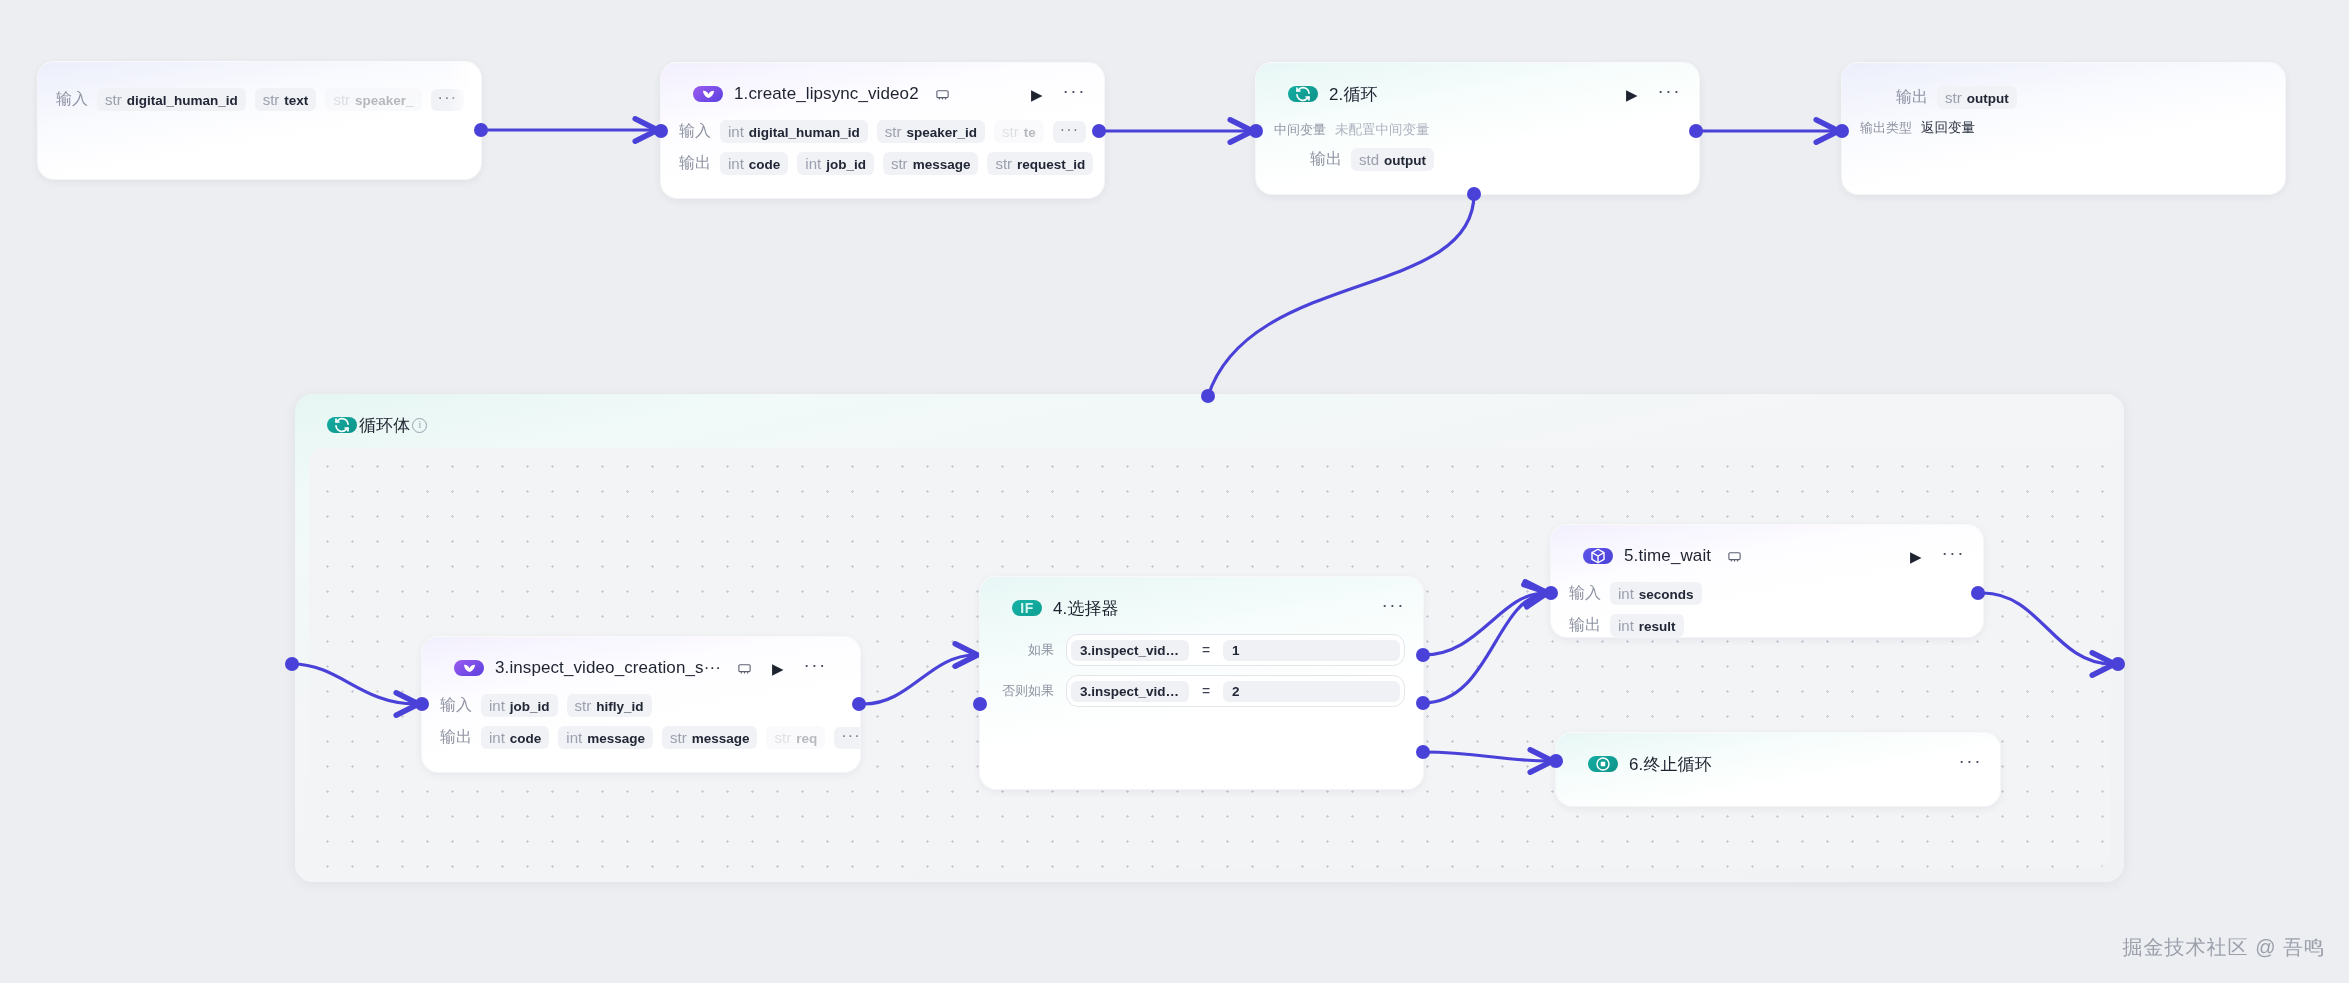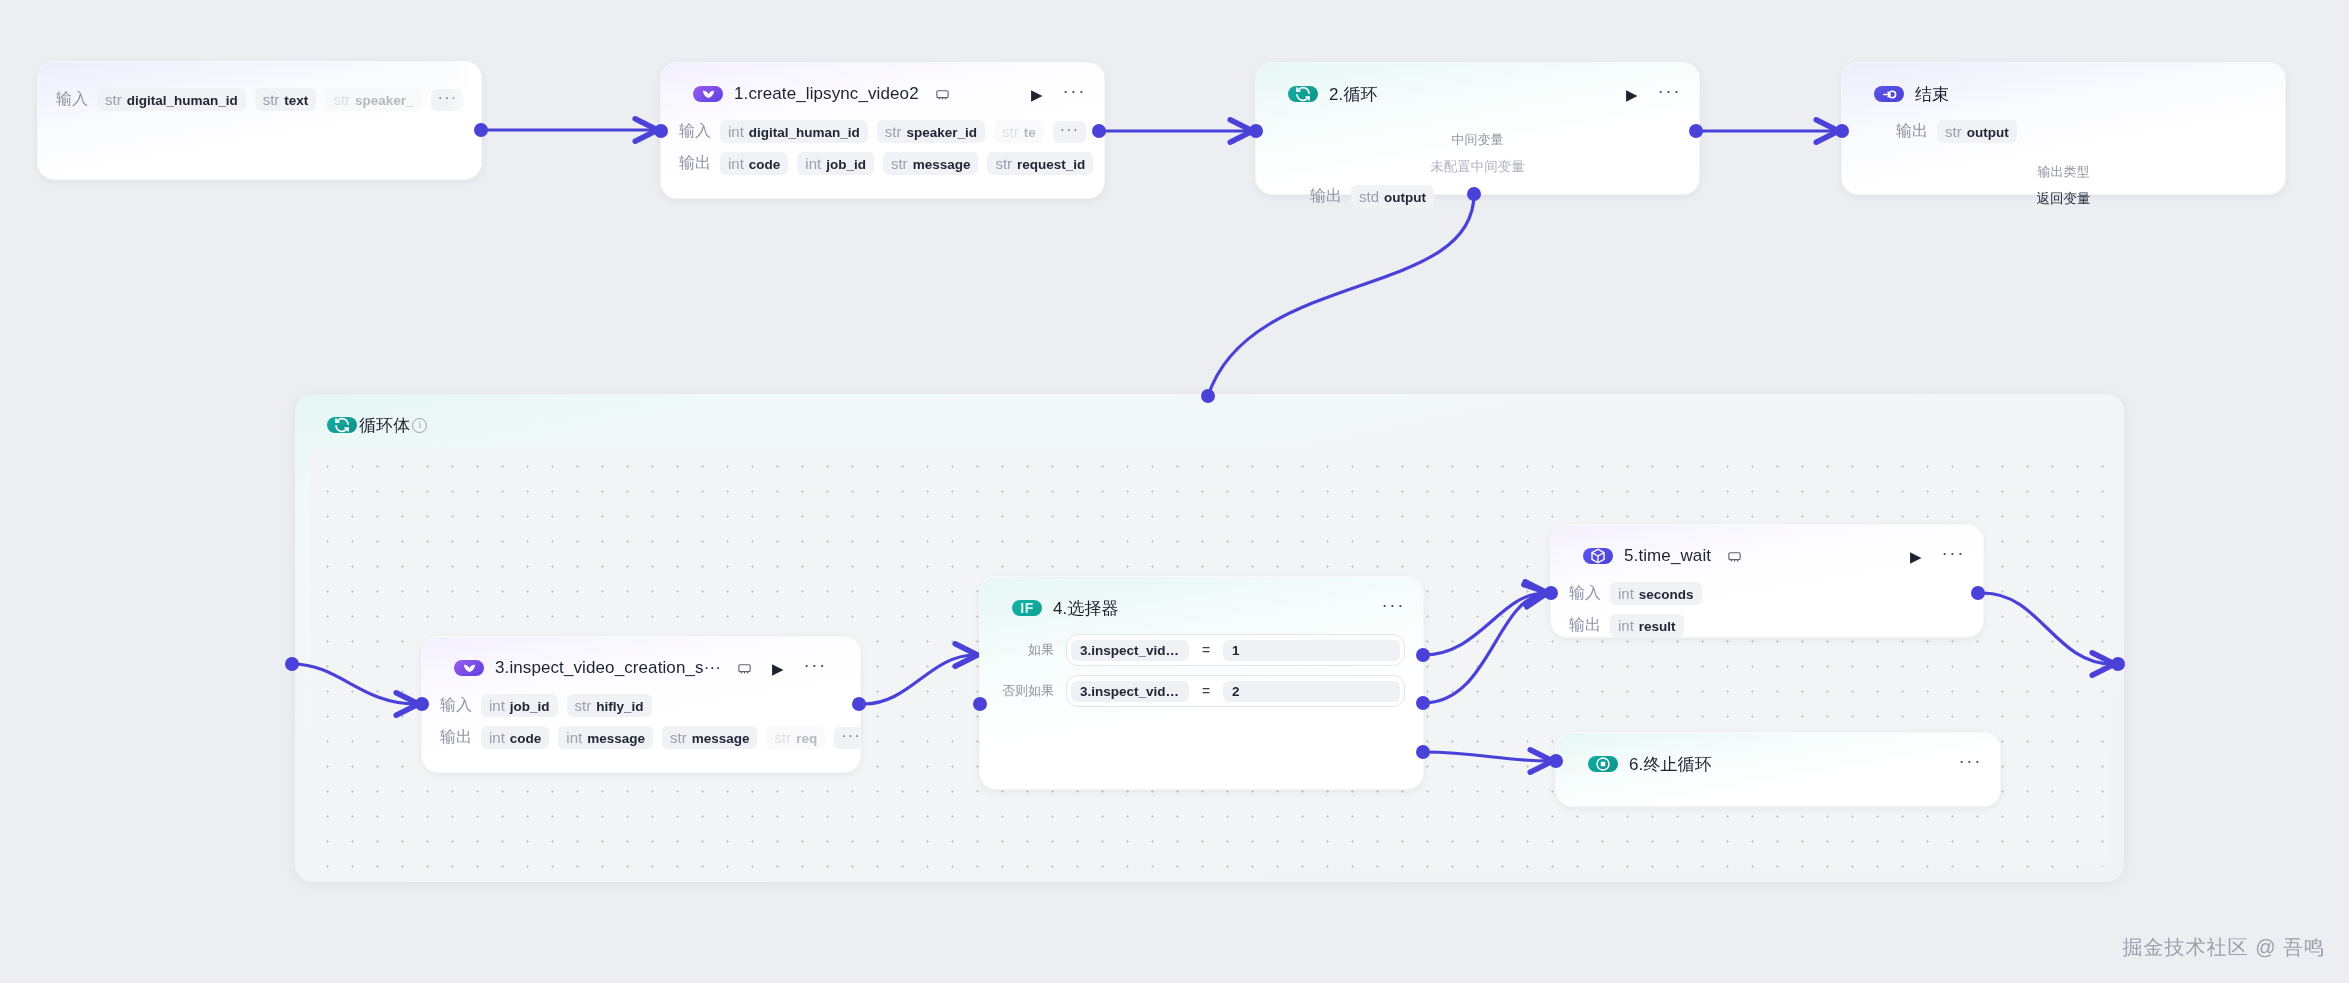--- a/index.html
+++ b/index.html
@@ -176,23 +176,22 @@
     font-size: 16px;
     color: #757b8c;
     letter-spacing: 1.2px;
     line-height: 1;
   }
 
   .kv-row {
     display: flex;
     align-items: center;
     gap: 9px;
-    margin-top: 20px;
+    margin-top: 10px;
     white-space: nowrap;
-    flex-direction: column;
   }
   .kv-key { font-size: 13px; color: #8f94a3; }
   .kv-val { font-size: 13.5px; color: #aeb3c0; }
   .kv-val.dark { color: #2a3040; }
 
   
   .fade-mask {
     position: absolute;
     top: 0; right: 0; bottom: 0;
     width: 34px;
@@ -471,30 +470,20 @@
     <div class="io-row" style="margin-left:36px;">
       <span class="io-label">输出</span>
       <span class="chip">
         <span class="ty">std</span>
         <span>output</span>
       </span>
     </div>
   </div>
 
   <div class="node tint-indigo" style="left:1842px; top:63px; width:443px; height:131px;">
-    <div class="node-head">
-      <span class="node-icon ic-end">
-        <svg width="17" height="17" viewBox="0 0 24 24" fill="none" stroke="#fff" stroke-width="2.3" stroke-linecap="round" stroke-linejoin="round">
-          <path d="M4 12h9"></path>
-            <path d="M10 9l3 3-3 3"></path>
-          <circle cx="16" cy="12" r="4.6"></circle>
-        </svg>
-      </span>
-      <span class="node-title title-cn">结束</span>
-    </div>
     <div class="io-row" style="margin-left:36px;">
       <span class="io-label">输出</span>
       <span class="chip">
         <span class="ty">str</span>
         <span>output</span>
       </span>
     </div>
     <div class="kv-row">
       <span class="kv-key">输出类型</span>
       <span class="kv-val dark">返回变量</span>

